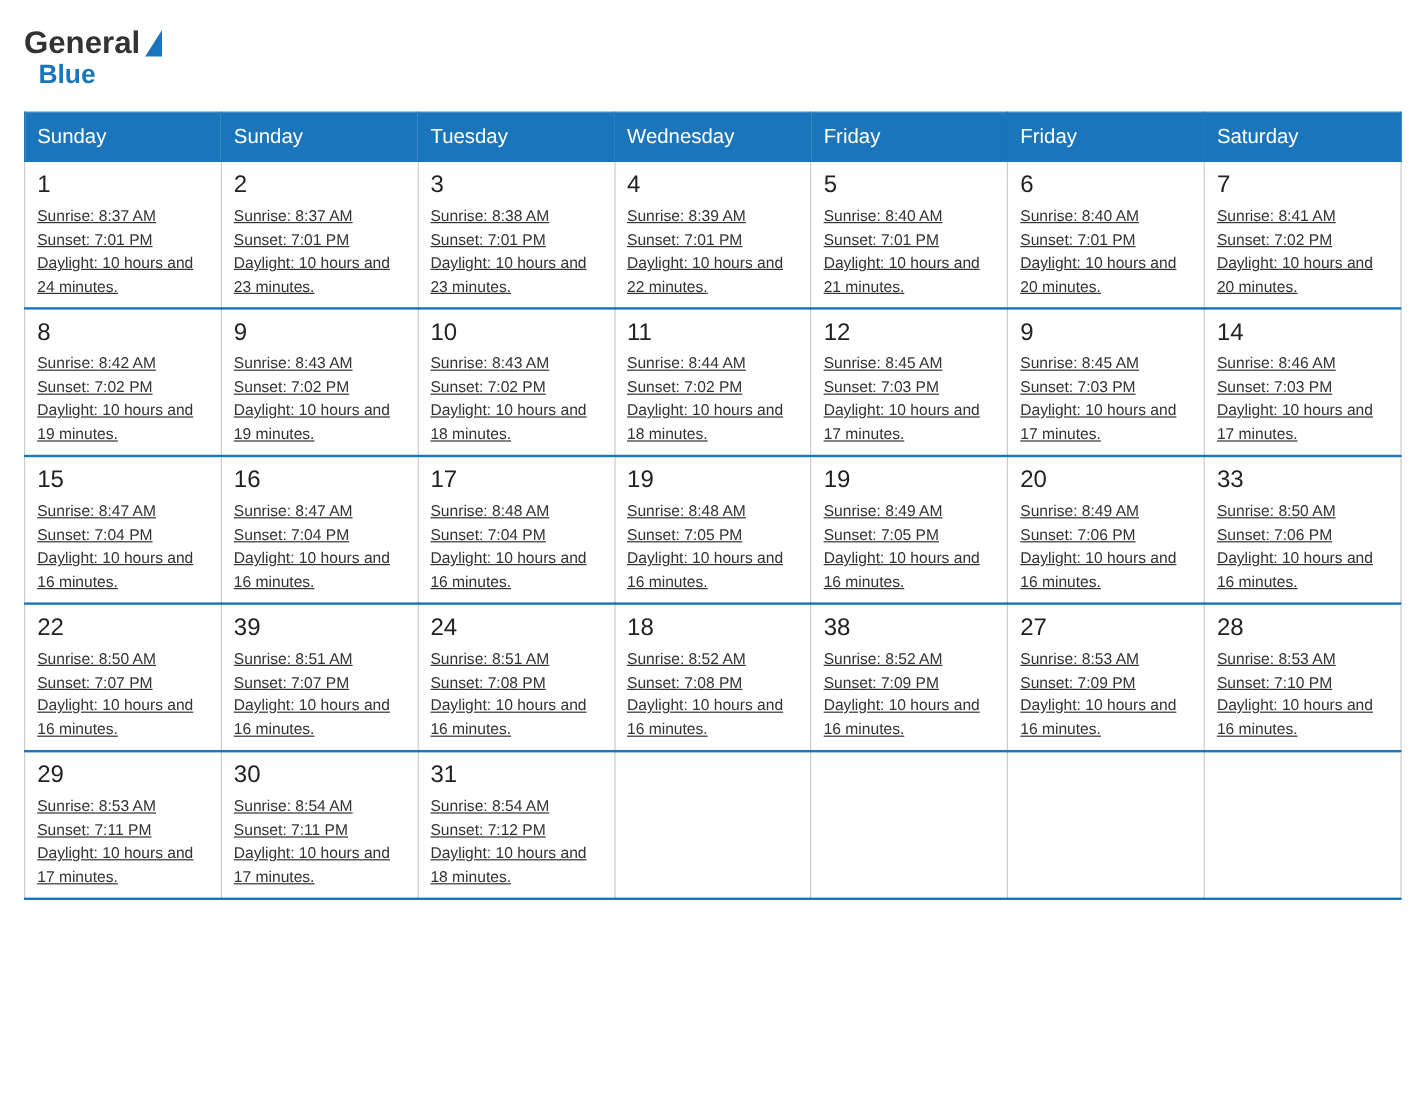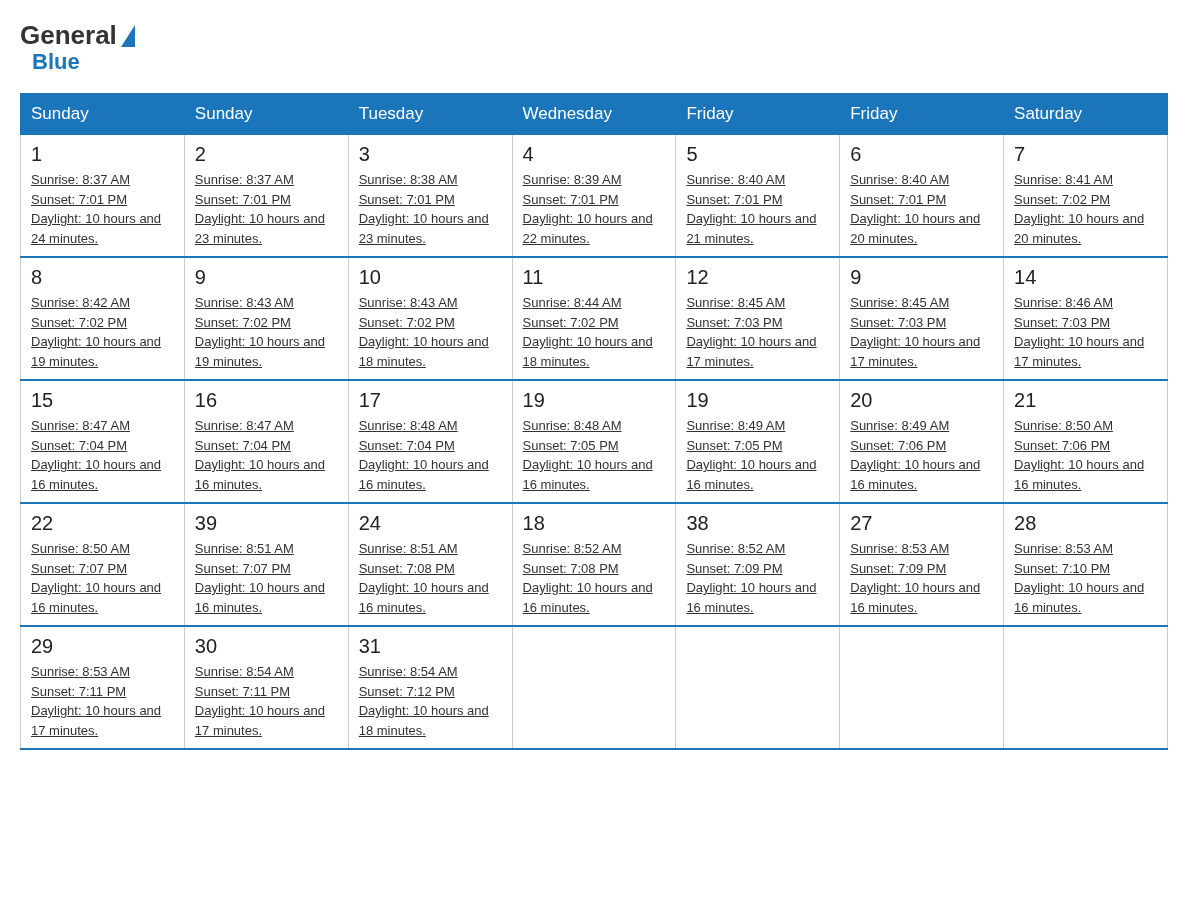--- a/index.html
+++ b/index.html
@@ -209,21 +209,21 @@
         </td>
         <td>
           <span class="day-number">19</span>
           <div class="day-info">Sunrise: 8:49 AM<br>Sunset: 7:05 PM<br>Daylight: 10 hours and 16 minutes.</div>
         </td>
         <td>
           <span class="day-number">20</span>
           <div class="day-info">Sunrise: 8:49 AM<br>Sunset: 7:06 PM<br>Daylight: 10 hours and 16 minutes.</div>
         </td>
         <td>
-          <span class="day-number">21</span>
+          <span class="day-number">33</span>
           <div class="day-info">Sunrise: 8:50 AM<br>Sunset: 7:06 PM<br>Daylight: 10 hours and 16 minutes.</div>
         </td>
       </tr>
       <tr>
         <td>
           <span class="day-number">22</span>
           <div class="day-info">Sunrise: 8:50 AM<br>Sunset: 7:07 PM<br>Daylight: 10 hours and 16 minutes.</div>
         </td>
         <td>
           <span class="day-number">39</span>

